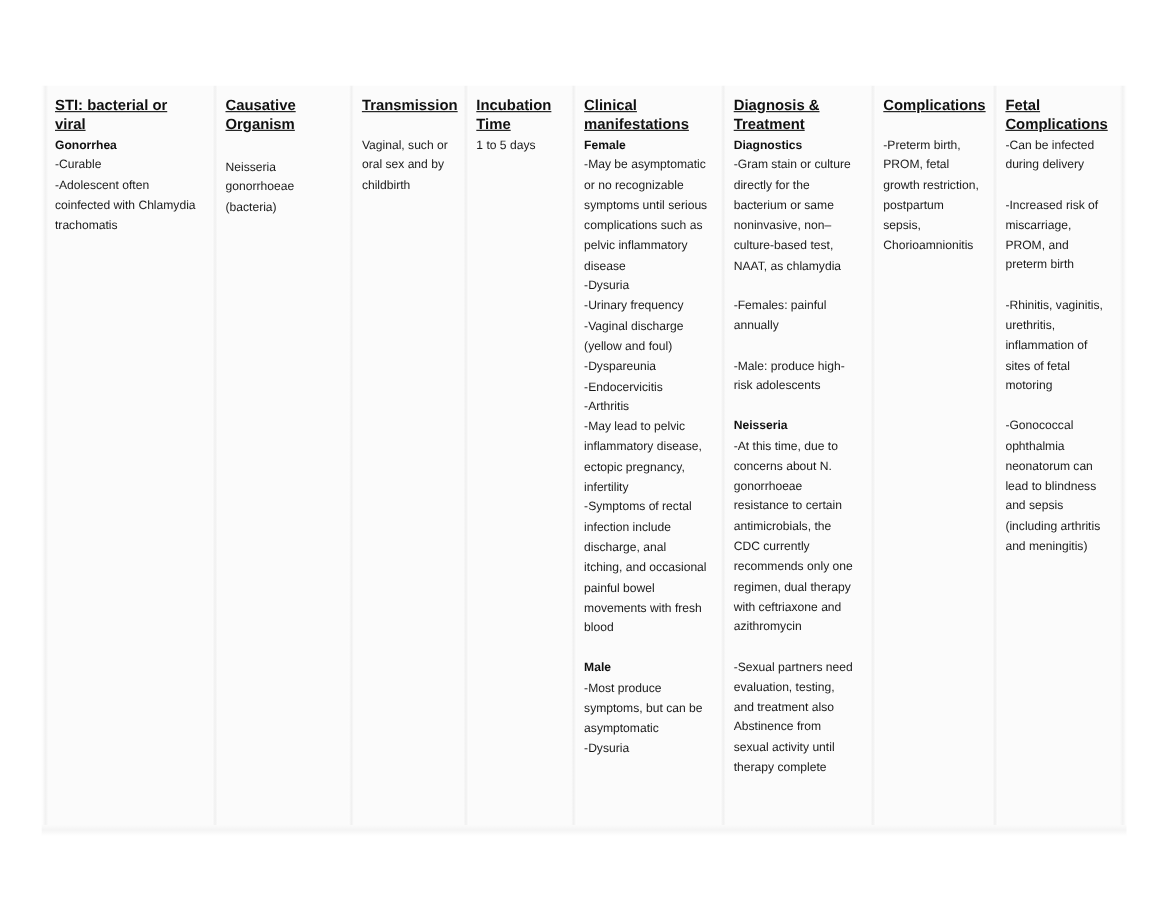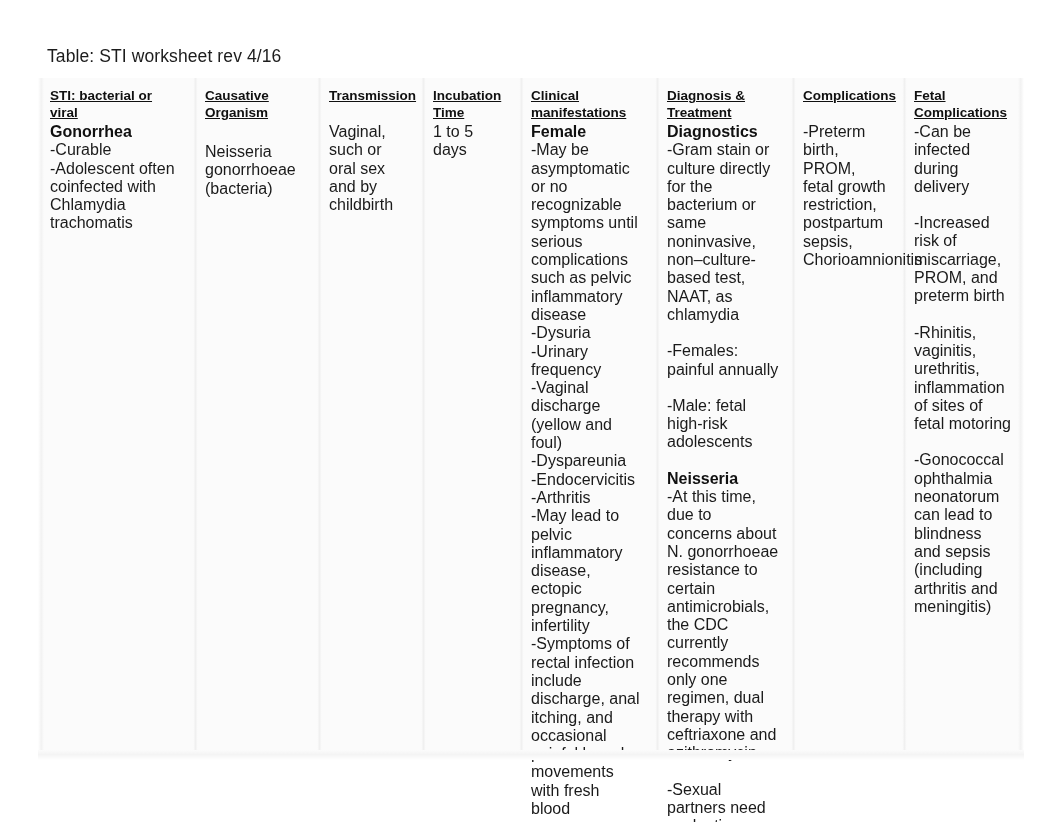--- a/index.html
+++ b/index.html
@@ -101,42 +101,41 @@
     text-decoration: underline;
   }
 
   .hdr {
     font-size: 13.5px;
     line-height: 17px;
     font-weight: bold;
     color: #101010;
   }
   .body-txt {
-    font-size: 16px;
+    font-size: 11px;
     line-height: 18.3px;
     color: #1a1a1a;
   }
   .sub {
     font-weight: bold;
     color: #101010;
   }
   .gap {
     display: block;
     height: 18px;
   }
   p.blk {
     margin: 0;
   }
 </style>
 </head>
 <body>
 
 <div class="page">
 
-  <div class="doc-title">Table: STI worksheet rev 4/16</div>
 
   <div class="table-wrap">
     <div class="table-bg"></div>
 
     <div class="colsep" style="left:155px;"></div>
     <div class="colsep" style="left:279px;"></div>
     <div class="colsep" style="left:383px;"></div>
     <div class="colsep" style="left:481px;"></div>
     <div class="colsep" style="left:617px;"></div>
     <div class="colsep" style="left:753px;"></div>
@@ -231,21 +230,21 @@
             </div>
           </td>
 
           <td>
             <div class="cell-inner" style="padding-top:2px;">
               <p class="blk body-txt sub">Diagnostics</p>
               <p class="blk body-txt">-Gram stain or culture directly for the bacterium or same noninvasive, non–culture-based test, NAAT, as chlamydia</p>
               <span class="gap"></span>
               <p class="blk body-txt">-Females: painful annually</p>
               <span class="gap"></span>
-              <p class="blk body-txt">-Male: fetal high-risk adolescents</p>
+              <p class="blk body-txt">-Male: produce high-risk adolescents</p>
               <span class="gap"></span>
               <p class="blk body-txt sub">Neisseria</p>
               <p class="blk body-txt">-At this time, due to concerns about N. gonorrhoeae resistance to certain antimicrobials, the CDC currently recommends only one regimen, dual therapy with ceftriaxone and azithromycin</p>
               <span class="gap"></span>
               <p class="blk body-txt">-Sexual partners need evaluation, testing, and treatment also Abstinence from sexual activity until therapy complete</p>
             </div>
           </td>
 
           <td>
             <div class="cell-inner" style="padding-top:2px;">

